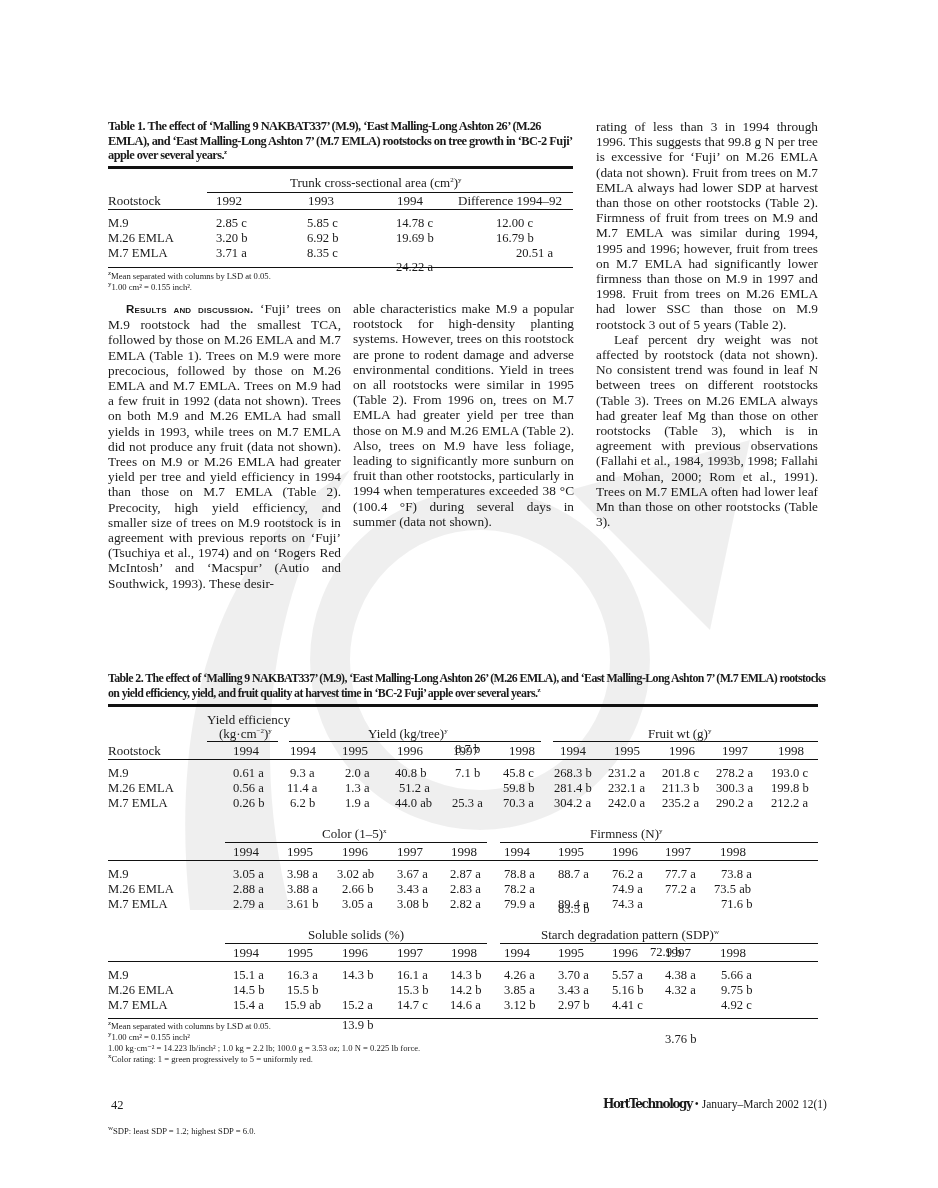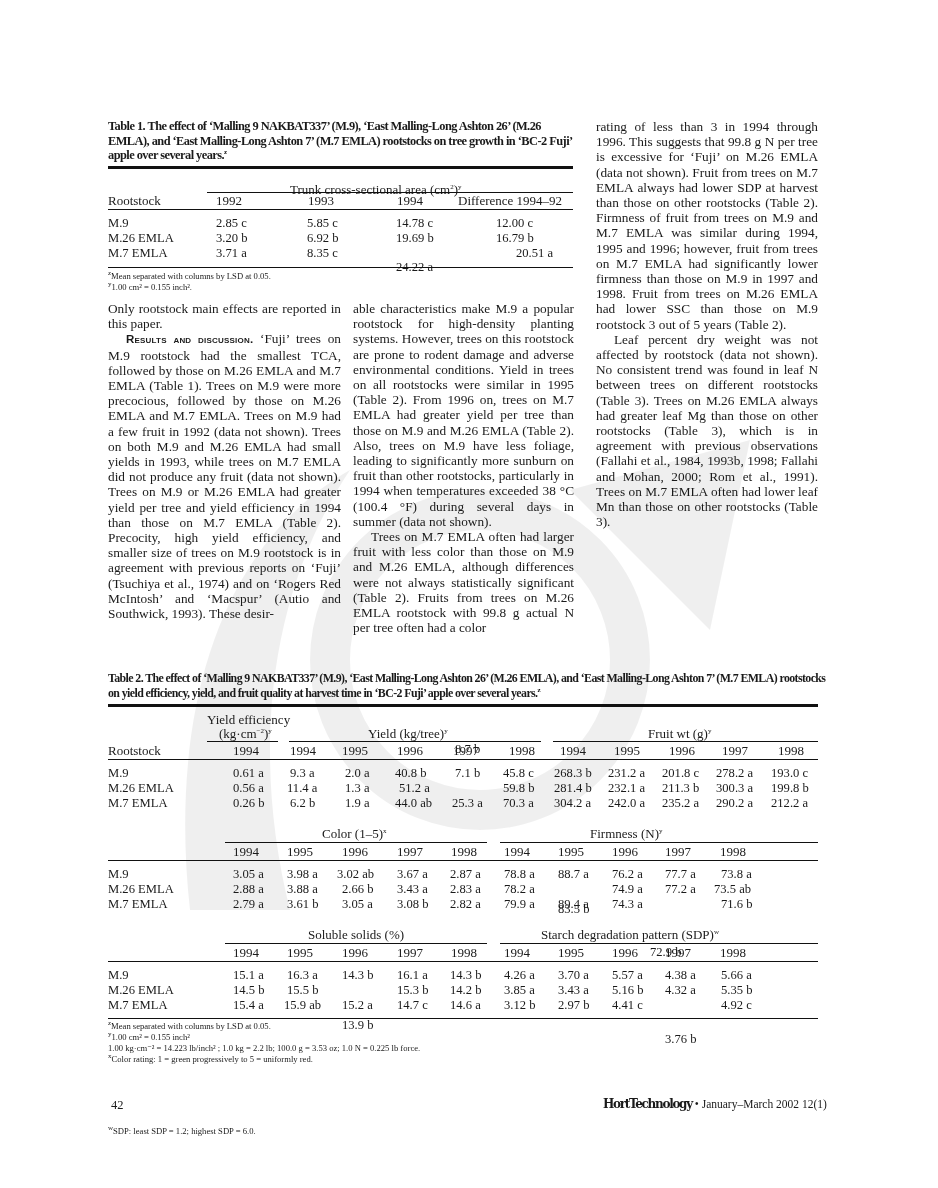--- a/index.html
+++ b/index.html
@@ -32,21 +32,21 @@
 
 <svg class="watermark" viewBox="0 0 600 500">
   <path d="M40 480 C 20 300, 60 120, 200 40 C 120 160, 100 320, 140 480 Z" fill="#000"></path>
   <circle cx="330" cy="230" r="150" fill="none" stroke="#000" stroke-width="40"></circle>
   <path d="M420 60 L 600 10 L 560 200 Z" fill="#000"></path>
 </svg>
 
 <div class="abs t1-caption"><span>Table 1. The effect of ‘Malling 9 NAKBAT337’ (M.9), ‘East Malling-Long Ashton 26’ (M.26 EMLA), and ‘East Malling-Long Ashton 7’ (M.7 EMLA) rootstocks on tree growth in ‘BC-2 Fuji’ apple over several years.</span><sup>z</sup></div>
 <div class="rule-thick" style="left:108px; top:166px; width:465px;"></div>
 
-<div class="hdr" style="left:290px; top:182px;"><span>Trunk cross-sectional area (cm</span><sup>2</sup><span>)</span><sup>y</sup></div>
+<div class="hdr" style="left:290px; top:175px;"><span>Trunk cross-sectional area (cm</span><sup>2</sup><span>)</span><sup>y</sup></div>
 <div class="rule-thin" style="left:207px; top:192px; width:366px;"></div>
 
 <div class="hdr" style="left:108px; top:193px;">Rootstock</div>
 <div class="hdr" style="left:216px; top:193px;">1992</div>
 <div class="hdr" style="left:308px; top:193px;">1993</div>
 <div class="hdr" style="left:397px; top:193px;">1994</div>
 <div class="hdr" style="left:458px; top:193px;">Difference 1994–92</div>
 <div class="rule-thin" style="left:108px; top:209px; width:465px;"></div>
 
 <div>
@@ -68,27 +68,25 @@
   <div class="cell" style="left:216px; top:246px;">3.71 a</div>
   <div class="cell" style="left:307px; top:246px;">8.35 c</div>
   <div class="cell" style="left:396px; top:246px;margin-top:14px;">24.22 a</div>
   <div class="cell" style="left:516px; top:246px;">20.51 a</div>
 </div>
 <div class="rule-thin" style="left:108px; top:267px; width:465px;"></div>
 <div class="foot" style="left:108px; top:271px;"><sup>z</sup><span>Mean separated with columns by LSD at 0.05.</span></div>
 <div class="foot" style="left:108px; top:282px;"><sup>y</sup><span>1.00 cm² = 0.155 inch².</span></div>
 
 <div class="col" style="left:108px; top:301px; width:233px;">
-  <p>Only rootstock main effects are reported in this paper.</p>
   <p class="indent"><span class="sc">Results and discussion.</span><span> ‘Fuji’ trees on M.9 rootstock had the smallest TCA, followed by those on M.26 EMLA and M.7 EMLA (Table 1). Trees on M.9 were more precocious, followed by those on M.26 EMLA and M.7 EMLA. Trees on M.9 had a few fruit in 1992 (data not shown). Trees on both M.9 and M.26 EMLA had small yields in 1993, while trees on M.7 EMLA did not produce any fruit (data not shown). Trees on M.9 or M.26 EMLA had greater yield per tree and yield efficiency in 1994 than those on M.7 EMLA (Table 2). Precocity, high yield efficiency, and smaller size of trees on M.9 rootstock is in agreement with previous reports on ‘Fuji’ (Tsuchiya et al., 1974) and on ‘Rogers Red McIntosh’ and ‘Macspur’ (Autio and Southwick, 1993). These desir-</span></p>
 </div>
 
 <div class="col" style="left:353px; top:301px; width:221px;">
   <p>able characteristics make M.9 a popular rootstock for high-density planting systems. However, trees on this rootstock are prone to rodent damage and adverse environmental conditions. Yield in trees on all rootstocks were similar in 1995 (Table 2). From 1996 on, trees on M.7 EMLA had greater yield per tree than those on M.9 and M.26 EMLA (Table 2). Also, trees on M.9 have less foliage, leading to significantly more sunburn on fruit than other rootstocks, particularly in 1994 when temperatures exceeded 38 °C (100.4 °F) during several days in summer (data not shown).</p>
-  <p class="indent">Trees on M.7 EMLA often had larger fruit with less color than those on M.9 and M.26 EMLA, although differences were not always statistically significant (Table 2). Fruits from trees on M.26 EMLA rootstock with 99.8 g actual N per tree often had a color</p>
 </div>
 
 <div class="col" style="left:596px; top:119px; width:222px;">
   <p>rating of less than 3 in 1994 through 1996. This suggests that 99.8 g N per tree is excessive for ‘Fuji’ on M.26 EMLA (data not shown). Fruit from trees on M.7 EMLA always had lower SDP at harvest than those on other rootstocks (Table 2). Firmness of fruit from trees on M.9 and M.7 EMLA was similar during 1994, 1995 and 1996; however, fruit from trees on M.7 EMLA had significantly lower firmness than those on M.9 in 1997 and 1998. Fruit from trees on M.26 EMLA had lower SSC than those on M.9 rootstock 3 out of 5 years (Table 2).</p>
   <p class="indent">Leaf percent dry weight was not affected by rootstock (data not shown). No consistent trend was found in leaf N between trees on different rootstocks (Table 3). Trees on M.26 EMLA always had greater leaf Mg than those on other rootstocks (Table 3), which is in agreement with previous observations (Fallahi et al., 1984, 1993b, 1998; Fallahi and Mohan, 2000; Rom et al., 1991). Trees on M.7 EMLA often had lower leaf Mn than those on other rootstocks (Table 3).</p>
 </div>
 
 <div class="abs t2-caption"><span>Table 2. The effect of ‘Malling 9 NAKBAT337’ (M.9), ‘East Malling-Long Ashton 26’ (M.26 EMLA), and ‘East Malling-Long Ashton 7’ (M.7 EMLA) rootstocks on yield efficiency, yield, and fruit quality at harvest time in ‘BC-2 Fuji’ apple over several years.</span><sup>z</sup></div>
 <div class="rule-thick" style="left:108px; top:704px; width:710px;"></div>
 
@@ -251,21 +249,21 @@
 
   <div class="cell" style="left:233px; top:983px;">14.5 b</div>
   <div class="cell" style="left:287px; top:983px;">15.5 b</div>
   <div class="cell" style="left:342px; top:1018px;">13.9 b</div>
   <div class="cell" style="left:397px; top:983px;">15.3 b</div>
   <div class="cell" style="left:450px; top:983px;">14.2 b</div>
   <div class="cell" style="left:504px; top:983px;">3.85 a</div>
   <div class="cell" style="left:558px; top:983px;">3.43 a</div>
   <div class="cell" style="left:612px; top:983px;">5.16 b</div>
   <div class="cell" style="left:665px; top:983px;">4.32 a</div>
-  <div class="cell" style="left:721px; top:983px;">5.35 b</div>
+  <div class="cell" style="left:721px; top:983px;">9.75 b</div>
 
   <div class="cell" style="left:233px; top:998px;">15.4 a</div>
   <div class="cell" style="left:284px; top:998px;">15.9 ab</div>
   <div class="cell" style="left:342px; top:998px;">15.2 a</div>
   <div class="cell" style="left:397px; top:998px;">14.7 c</div>
   <div class="cell" style="left:450px; top:998px;">14.6 a</div>
   <div class="cell" style="left:504px; top:998px;">3.12 b</div>
   <div class="cell" style="left:558px; top:998px;">2.97 b</div>
   <div class="cell" style="left:612px; top:998px;">4.41 c</div>
   <div class="cell" style="left:665px; top:998px;margin-top:34px;">3.76 b</div>

